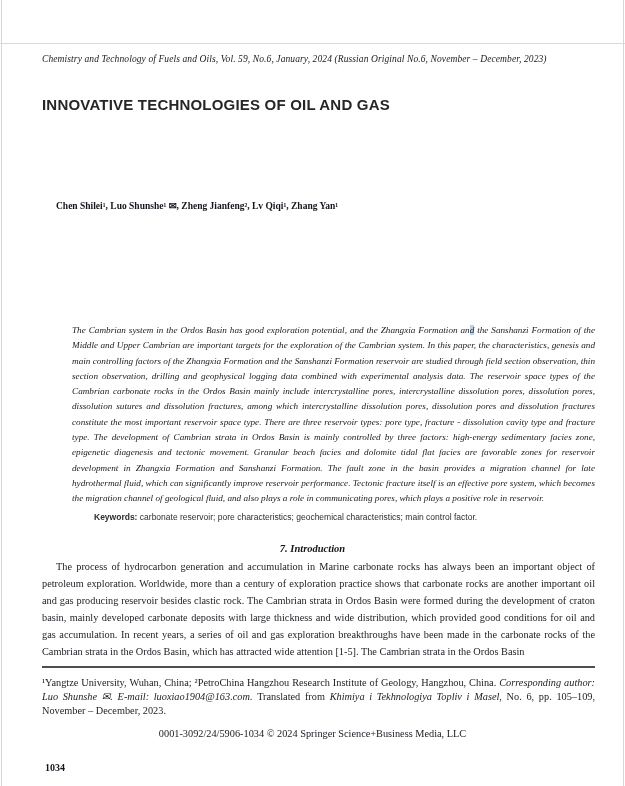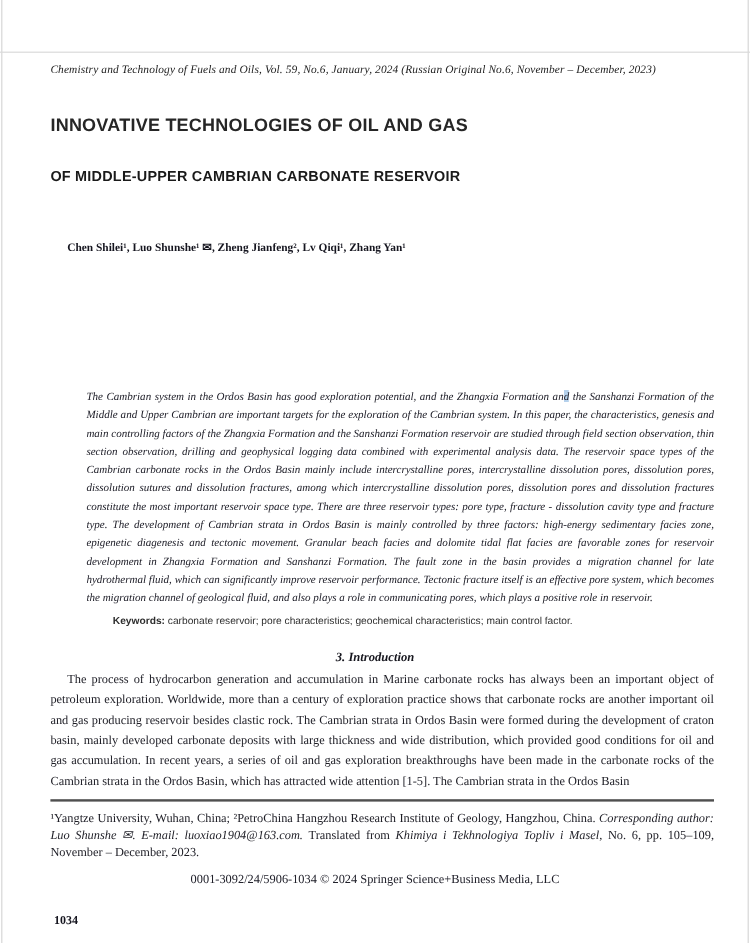--- a/index.html
+++ b/index.html
@@ -74,36 +74,35 @@
 
   <div class="page-edge-left"></div>
   <div class="page-edge-right"></div>
   <div class="page-top-rule"></div>
 
   <div class="journal-header">Chemistry and Technology of Fuels and Oils, Vol. 59, No.6, January, 2024 (Russian Original No.6, November – December, 2023)</div>
 
   <div class="section-label">INNOVATIVE TECHNOLOGIES OF OIL AND GAS</div>
 
   <div class="article-title">
-    <div>OF MIDDLE-UPPER CAMBRIAN CARBONATE RESERVOIR</div>
   </div>
 
   <div class="authors">
     <span>Chen Shilei¹, Luo Shunshe¹ </span><span>✉</span><span>, Zheng Jianfeng², Lv Qiqi¹, Zhang Yan¹</span>
   </div>
 
   <p class="abstract">
     <span>The Cambrian system in the Ordos Basin has good exploration potential, and the Zhangxia Formation an</span><span class="hl">d</span><span> the Sanshanzi Formation of the Middle and Upper Cambrian are important targets for the exploration of the Cambrian system. In this paper, the characteristics, genesis and main controlling factors of the Zhangxia Formation and the Sanshanzi Formation reservoir are studied through field section observation, thin section observation, drilling and geophysical logging data combined with experimental analysis data. The reservoir space types of the Cambrian carbonate rocks in the Ordos Basin mainly include intercrystalline pores, intercrystalline dissolution pores, dissolution pores, dissolution sutures and dissolution fractures, among which intercrystalline dissolution pores, dissolution pores and dissolution fractures constitute the most important reservoir space type. There are three reservoir types: pore type, fracture - dissolution cavity type and fracture type. The development of Cambrian strata in Ordos Basin is mainly controlled by three factors: high-energy sedimentary facies zone, epigenetic diagenesis and tectonic movement. Granular beach facies and dolomite tidal flat facies are favorable zones for reservoir development in Zhangxia Formation and Sanshanzi Formation. The fault zone in the basin provides a migration channel for late hydrothermal fluid, which can significantly improve reservoir performance. Tectonic fracture itself is an effective pore system, which becomes the migration channel of geological fluid, and also plays a role in communicating pores, which plays a positive role in reservoir.</span>
   </p>
 
   <div class="keywords">
     <span class="label">Keywords:</span><span> carbonate reservoir; pore characteristics; geochemical characteristics; main control factor.</span>
   </div>
 
-  <div class="intro-heading">3. Introduction</div>
+  <div class="intro-heading">7. Introduction</div>
 
   <p class="body-text">The process of hydrocarbon generation and accumulation in Marine carbonate rocks has always been an important object of petroleum exploration. Worldwide, more than a century of exploration practice shows that carbonate rocks are another important oil and gas producing reservoir besides clastic rock. The Cambrian strata in Ordos Basin were formed during the development of craton basin, mainly developed carbonate deposits with large thickness and wide distribution, which provided good conditions for oil and gas accumulation. In recent years, a series of oil and gas exploration breakthroughs have been made in the carbonate rocks of the Cambrian strata in the Ordos Basin, which has attracted wide attention [1-5]. The Cambrian strata in the Ordos Basin</p>
 
   <div class="footnote-rule"></div>
 
   <p class="footnote">
     <span>¹Yangtze University, Wuhan, China; ²PetroChina Hangzhou Research Institute of Geology, Hangzhou, China. </span><span class="it">Corresponding author: Luo Shunshe </span><span class="it">✉</span><span class="it">. E-mail: luoxiao1904@163.com. </span><span>Translated from </span><span class="it">Khimiya i Tekhnologiya Topliv i Masel</span><span>, No. 6, pp. 105–109, November – December, 2023.</span>
   </p>
 
   <div class="copyright">0001-3092/24/5906-1034 © 2024 Springer Science+Business Media, LLC</div>

